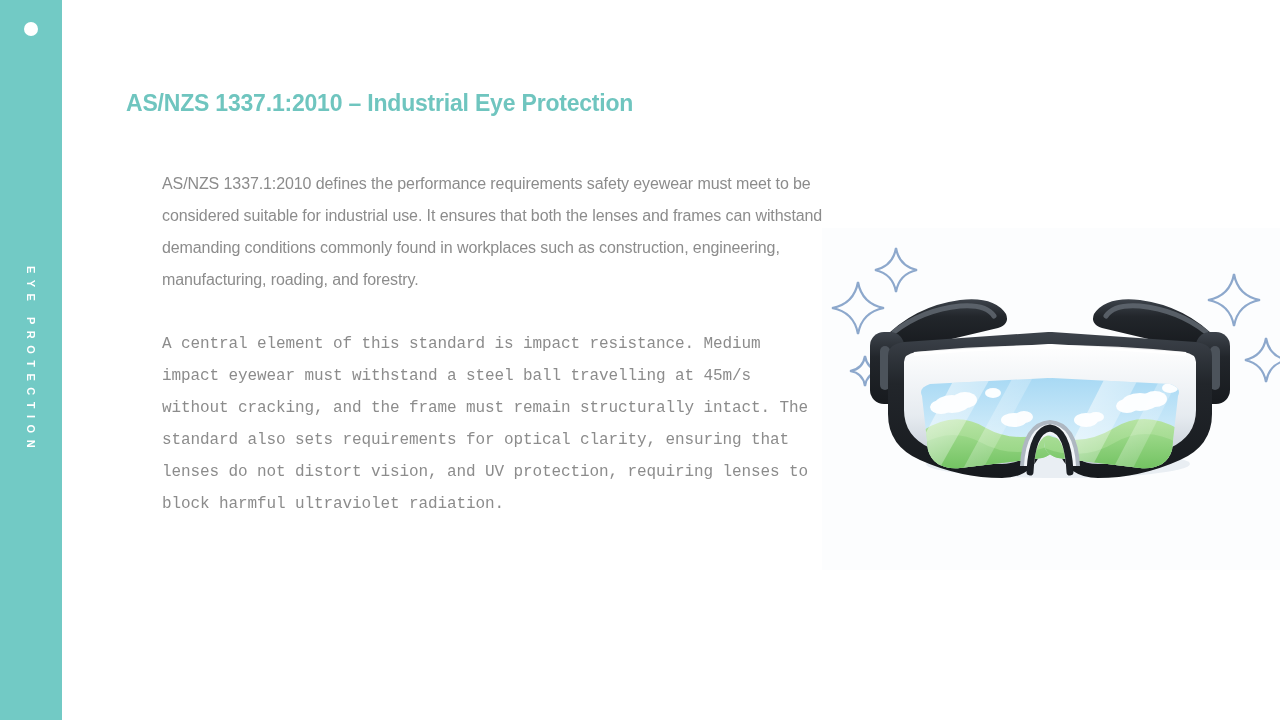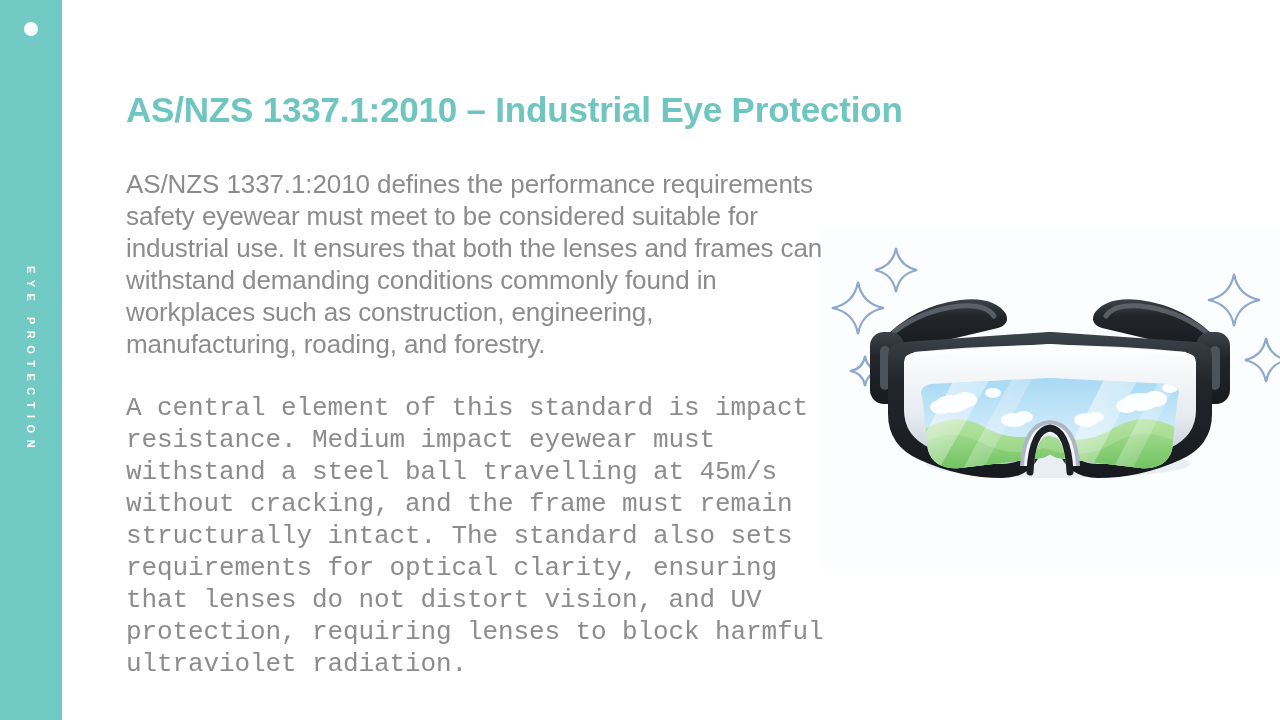--- a/index.html
+++ b/index.html
@@ -47,37 +47,38 @@
     position:absolute;
     left:62px; top:0;
     width:1218px; height:720px;
   }
 
   .title {
     position:absolute;
     left:64px; top:90px;
     width:1040px;
     color:#6FC5BF;
-    font-size:35px;
+    font-size:23px;
     font-weight:700;
     letter-spacing:-0.2px;
     line-height:1.15;
     white-space:nowrap;
   }
 
   .body-col {
     position:absolute;
     left:64px; top:168px;
     width:700px;
   }
   .para {
     color:#8C8C8C;
-    font-size:26px;
+    font-size:16px;
     line-height:32px;
     letter-spacing:-0.1px;
+    margin-left:36px;
   }
   .para + .para { margin-top:32px;font-family:Liberation Mono, monospace; }
 
   
   .illus-panel {
     position:absolute;
     left:760px; top:228px;
     width:458px; height:342px;
     background:#FCFDFE;
   }

